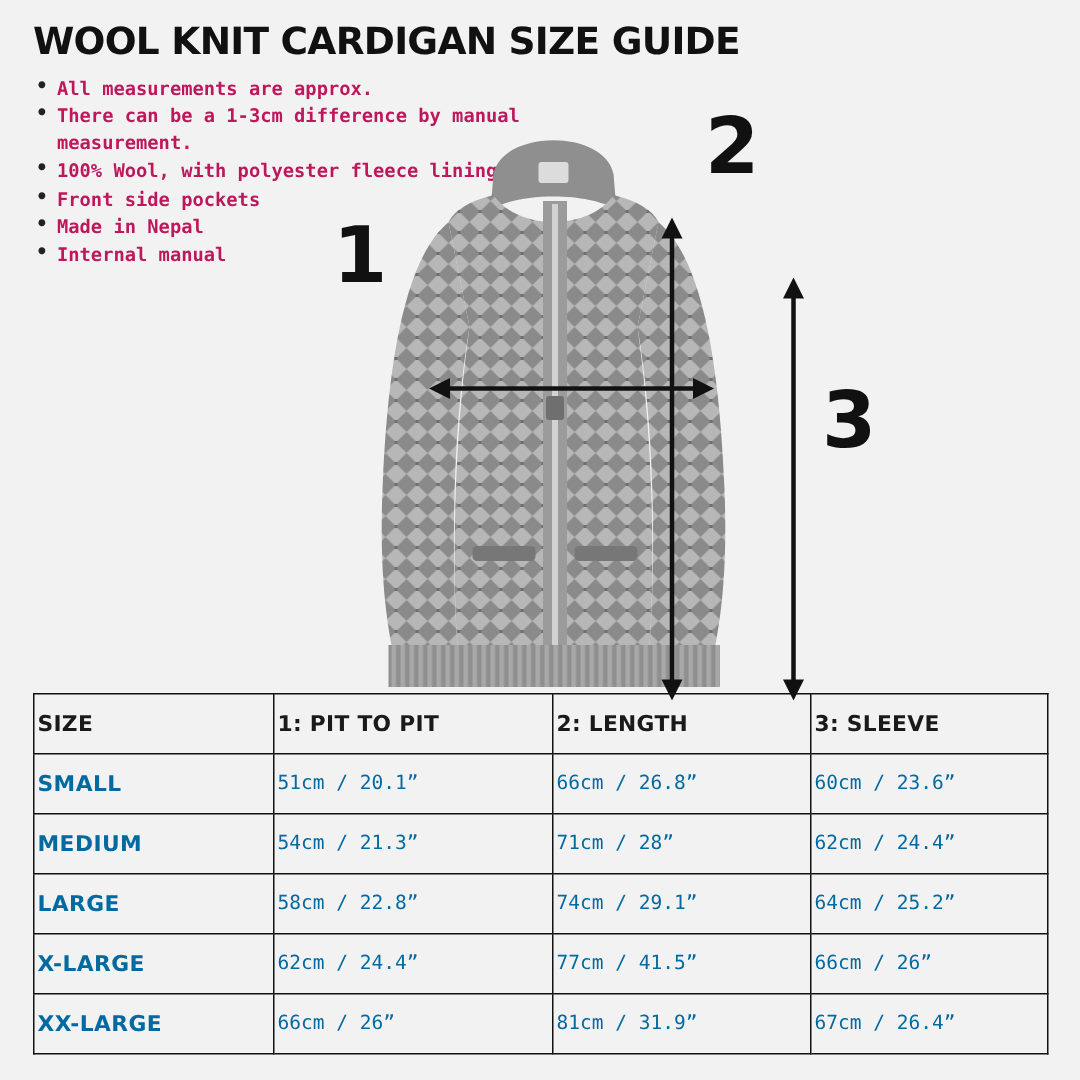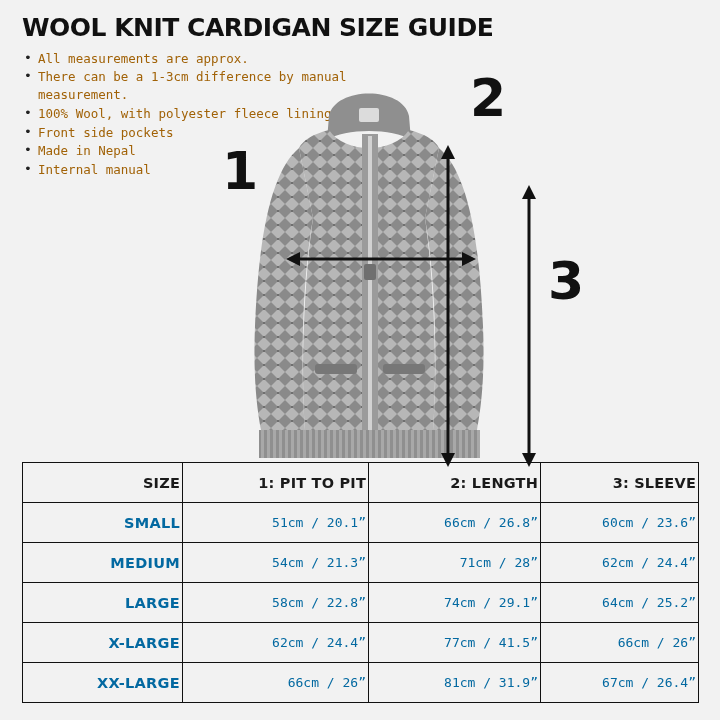--- a/index.html
+++ b/index.html
@@ -29,22 +29,23 @@
     color: #111;
     margin: 0 0 8px 0;
     line-height: 1.1;
   }
   .bullets {
     list-style: none;
     margin: 0;
     padding: 0;
     font-size: 12.5px;
     line-height: 1.42;
-    color: #a16207;
+    color: #be185d;
     max-width: 330px;
+    font-weight: bold;
   }
   .bullets li {
     position: relative;
     padding-left: 16px;
     margin-bottom: 1px;
   }
   .bullets li:before {
     content: "\2022";
     position: absolute;
     left: 2px;
@@ -91,21 +92,21 @@
     top: 462px;
     width: 676px;
   }
   table {
     border-collapse: collapse;
     width: 676px;
     table-layout: fixed;
   }
   th, td {
     border: 1px solid #111;
-    text-align: right;
+    text-align: left;
     font-size: 13px;
     height: 39px;
     padding: 0 2px;
     background: transparent;
   }
   thead th {
     font-family: "DejaVu Sans", sans-serif;
     font-weight: bold;
     font-size: 14.5px;
     letter-spacing: 0.2px;

